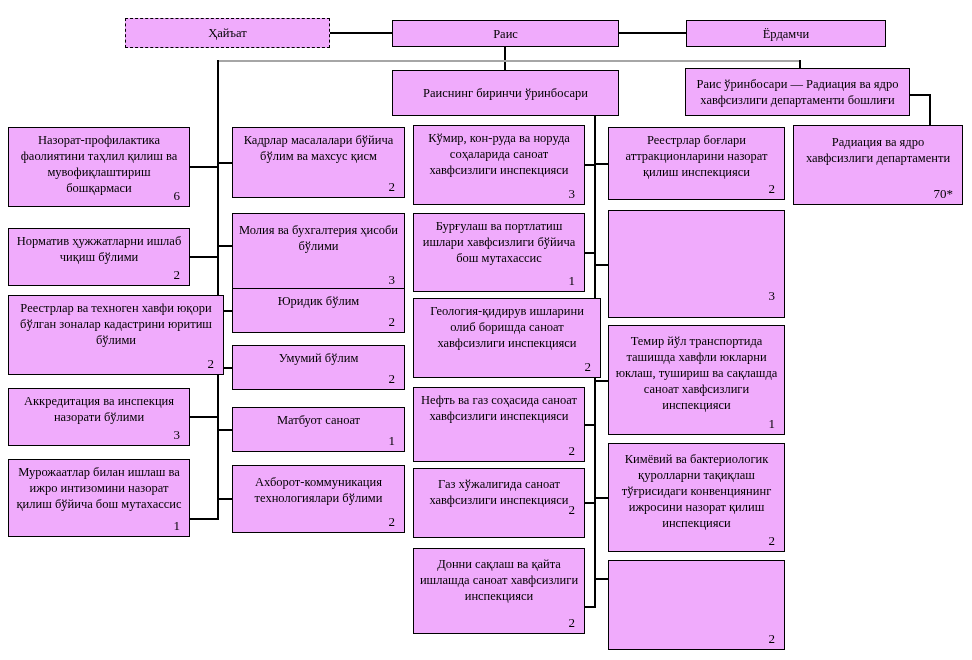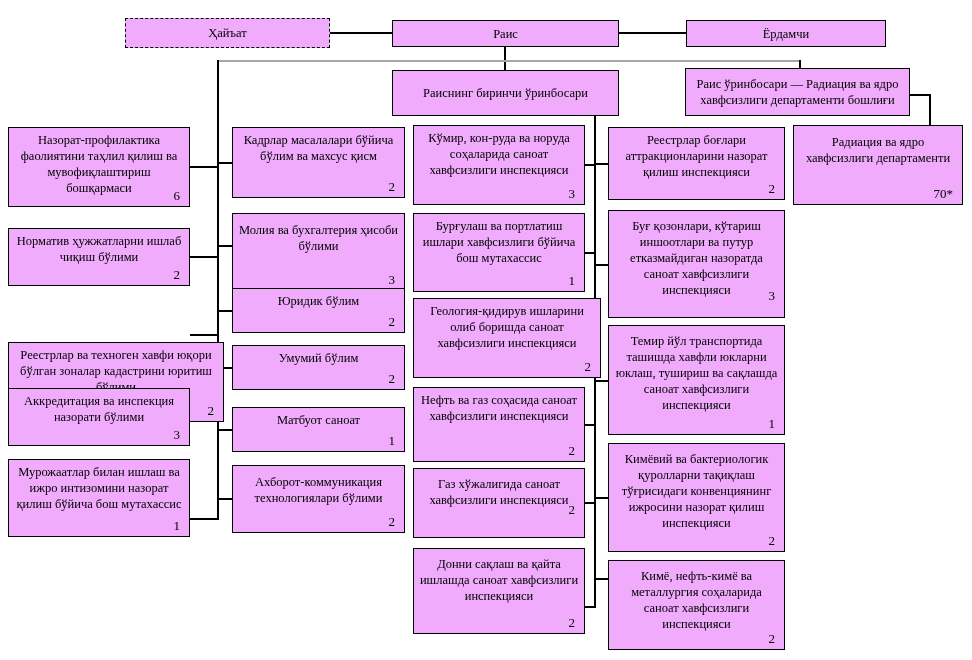--- a/index.html
+++ b/index.html
@@ -87,21 +87,21 @@
   </div>
 
   <div class="box" style="left:8px;top:127px;width:182px;height:80px;">
     <div class="lbl">Назорат-профилактика фаолиятини таҳлил қилиш ва мувофиқлаштириш бошқармаси</div>
     <div class="num">6</div>
   </div>
   <div class="box" style="left:8px;top:228px;width:182px;height:58px;">
     <div class="lbl">Норматив ҳужжатларни ишлаб чиқиш бўлими</div>
     <div class="num">2</div>
   </div>
-  <div class="box" style="left:8px;top:295px;width:216px;height:80px;margin-top:47px;">
+  <div class="box" style="left:8px;top:295px;width:216px;height:80px;">
     <div class="lbl">Реестрлар ва техноген хавфи юқори бўлган зоналар кадастрини юритиш бўлими</div>
     <div class="num">2</div>
   </div>
   <div class="box" style="left:8px;top:388px;width:182px;height:58px;">
     <div class="lbl">Аккредитация ва инспекция назорати бўлими</div>
     <div class="num">3</div>
   </div>
   <div class="box" style="left:8px;top:459px;width:182px;height:78px;">
     <div class="lbl">Мурожаатлар билан ишлаш ва ижро интизомини назорат қилиш бўйича бош мутахассис</div>
     <div class="num">1</div>
@@ -155,29 +155,27 @@
   <div class="box" style="left:413px;top:548px;width:172px;height:86px;">
     <div class="lbl" style="padding-top:7px;">Донни сақлаш ва қайта ишлашда саноат хавфсизлиги инспекцияси</div>
     <div class="num">2</div>
   </div>
 
   <div class="box" style="left:608px;top:127px;width:177px;height:73px;">
     <div class="lbl">Реестрлар боғлари аттракционларини назорат қилиш инспекцияси</div>
     <div class="num">2</div>
   </div>
   <div class="box" style="left:608px;top:210px;width:177px;height:108px;">
-    <div class="lbl" style="padding-top:7px;">Буғ қозонлари, кўтариш иншоотлари ва путур етказмайдиган назоратда саноат хавфсизлиги инспекцияси</div>
     <div class="num" style="bottom:12px;">3</div>
   </div>
   <div class="box" style="left:608px;top:325px;width:177px;height:110px;">
     <div class="lbl" style="padding-top:7px;">Темир йўл транспортида ташишда хавфли юкларни юклаш, тушириш ва сақлашда саноат хавфсизлиги инспекцияси</div>
     <div class="num">1</div>
   </div>
   <div class="box" style="left:608px;top:443px;width:177px;height:109px;">
     <div class="lbl" style="padding-top:7px;">Кимёвий ва бактериологик қуролларни тақиқлаш тўғрисидаги конвенциянинг ижросини назорат қилиш инспекцияси</div>
     <div class="num">2</div>
   </div>
   <div class="box" style="left:608px;top:560px;width:177px;height:90px;">
-    <div class="lbl" style="padding-top:7px;">Кимё, нефть-кимё ва металлургия соҳаларида саноат хавфсизлиги инспекцияси</div>
     <div class="num">2</div>
   </div>
 
 </div>
 
 </body></html>

